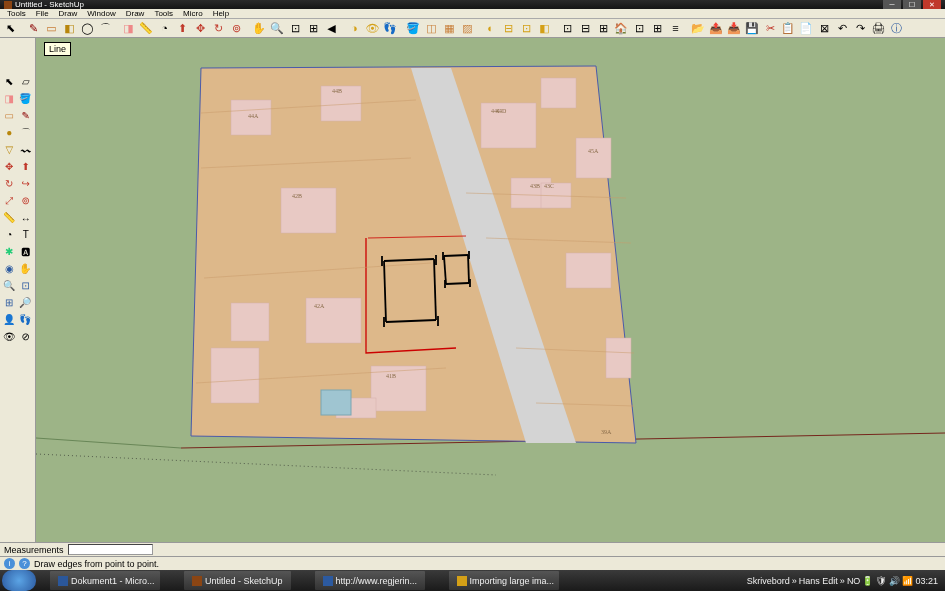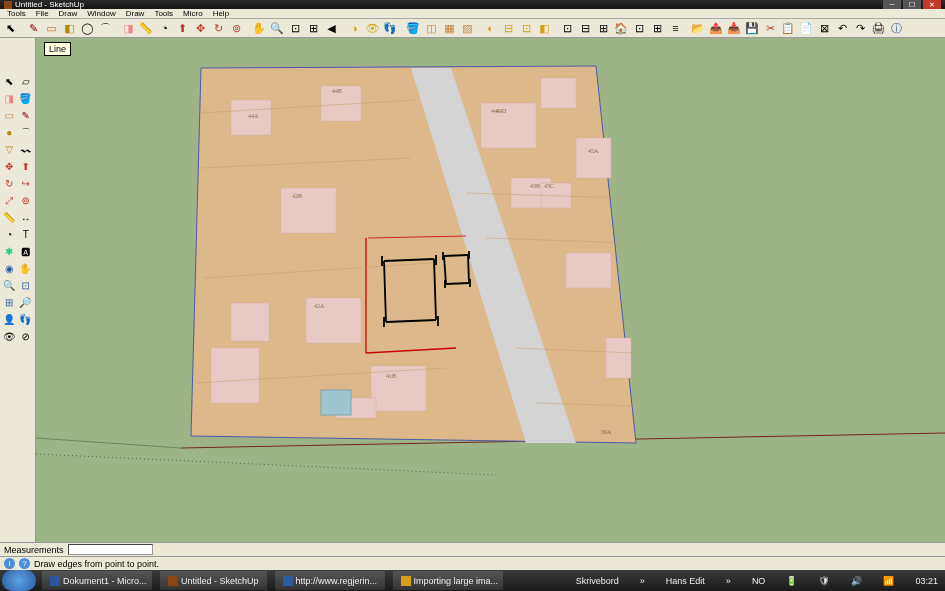--- a/index.html
+++ b/index.html
@@ -29,23 +29,23 @@
 .tooltip { position: absolute; top: 4px; left: 8px; background: #ffffe1; border: 1px solid #000; padding: 1px 4px; font-size: 9px; z-index: 10; }
 
 .measurebar { height: 14px; background: #ece9d8; border-top: 1px solid #999; display: flex; align-items: center; padding: 0 4px; font-size: 9px; }
 .minput { width: 85px; height: 11px; border: 1px inset #999; background: #fff; margin-left: 4px; }
 
 .statusbar { height: 14px; background: #ece9d8; border-top: 1px solid #999; display: flex; align-items: center; padding: 0 4px; font-size: 9px; }
 .sicon { width: 11px; height: 11px; border-radius: 50%; background: #4a90d9; margin-right: 4px; display: inline-flex; align-items: center; justify-content: center; color: #fff; font-size: 8px; }
 
 .taskbar { height: 21px; background: linear-gradient(#3a3a3a, #1a1a1a); display: flex; align-items: center; }
 .start { width: 34px; height: 21px; background: radial-gradient(circle, #5ba4e5, #2c5aa0); border-radius: 10px; margin: 0 2px; }
-.taskitem { height: 19px; padding: 0 8px; background: linear-gradient(#555, #333); color: #eee; font-size: 9px; display: flex; align-items: center; margin: 0 4px; border-radius: 1px; max-width: 110px; overflow: hidden; white-space: nowrap; }
+.taskitem { height: 19px; padding: 0 8px; background: linear-gradient(#555, #333); color: #eee; font-size: 9px; display: flex; align-items: center; margin: 0 12px; border-radius: 1px; max-width: 110px; overflow: hidden; white-space: nowrap; }
 .taskitem .ticon { width: 10px; height: 10px; margin-right: 3px; flex-shrink: 0; }
-.tray { margin-left: auto; display: flex; align-items: center; color: #eee; font-size: 9px; padding: 0 6px; gap: 19px; }
+.tray { margin-left: auto; display: flex; align-items: center; color: #eee; font-size: 9px; padding: 0 6px; gap: 0; }
 .tray span { margin: 0 1px; }
 
 svg.scene { width: 100%; height: 100%; display: block; }
 </style>
 </head>
 <body>
 
 <div class="titlebar">
   <div class="icon"></div>
   <span>Untitled - SketchUp</span>

